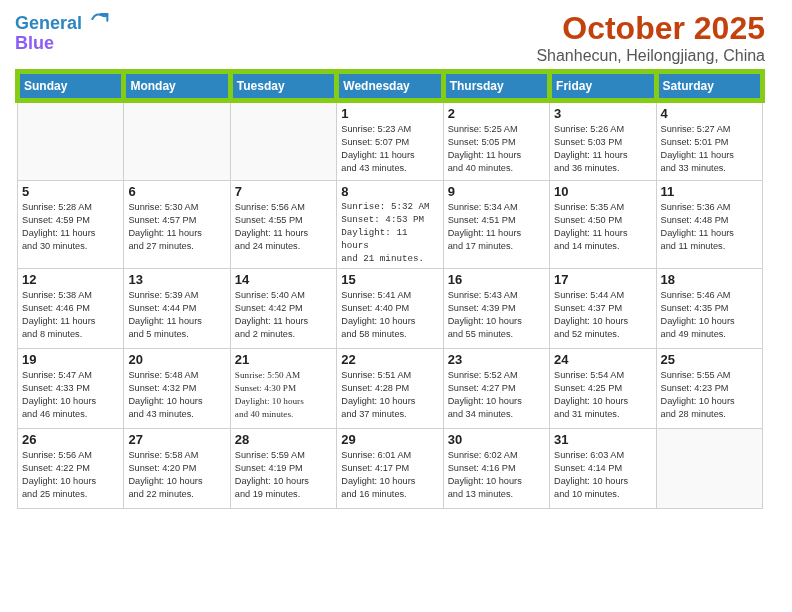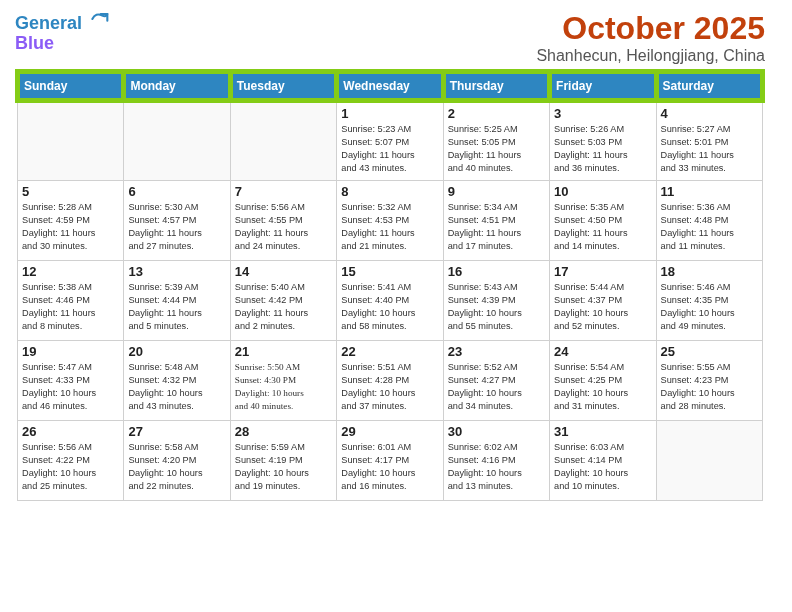--- a/index.html
+++ b/index.html
@@ -179,21 +179,21 @@
           </td>
           <td>
             <span class="day-num">7</span>
             <div class="day-info" style="white-space: pre-line;">Sunrise: 5:56 AM
 Sunset: 4:55 PM
 Daylight: 11 hours
 and 24 minutes.</div>
           </td>
           <td>
             <span class="day-num">8</span>
-            <div class="day-info" style="white-space: pre-line;">Sunrise: 5:32 AM
+            <div class="day-info" style="white-space: pre-line; font-family: Liberation Mono, monospace;">Sunrise: 5:32 AM
 Sunset: 4:53 PM
 Daylight: 11 hours
 and 21 minutes.</div>
           </td>
           <td>
             <span class="day-num">9</span>
             <div class="day-info" style="white-space: pre-line;">Sunrise: 5:34 AM
 Sunset: 4:51 PM
 Daylight: 11 hours
 and 17 minutes.</div>

